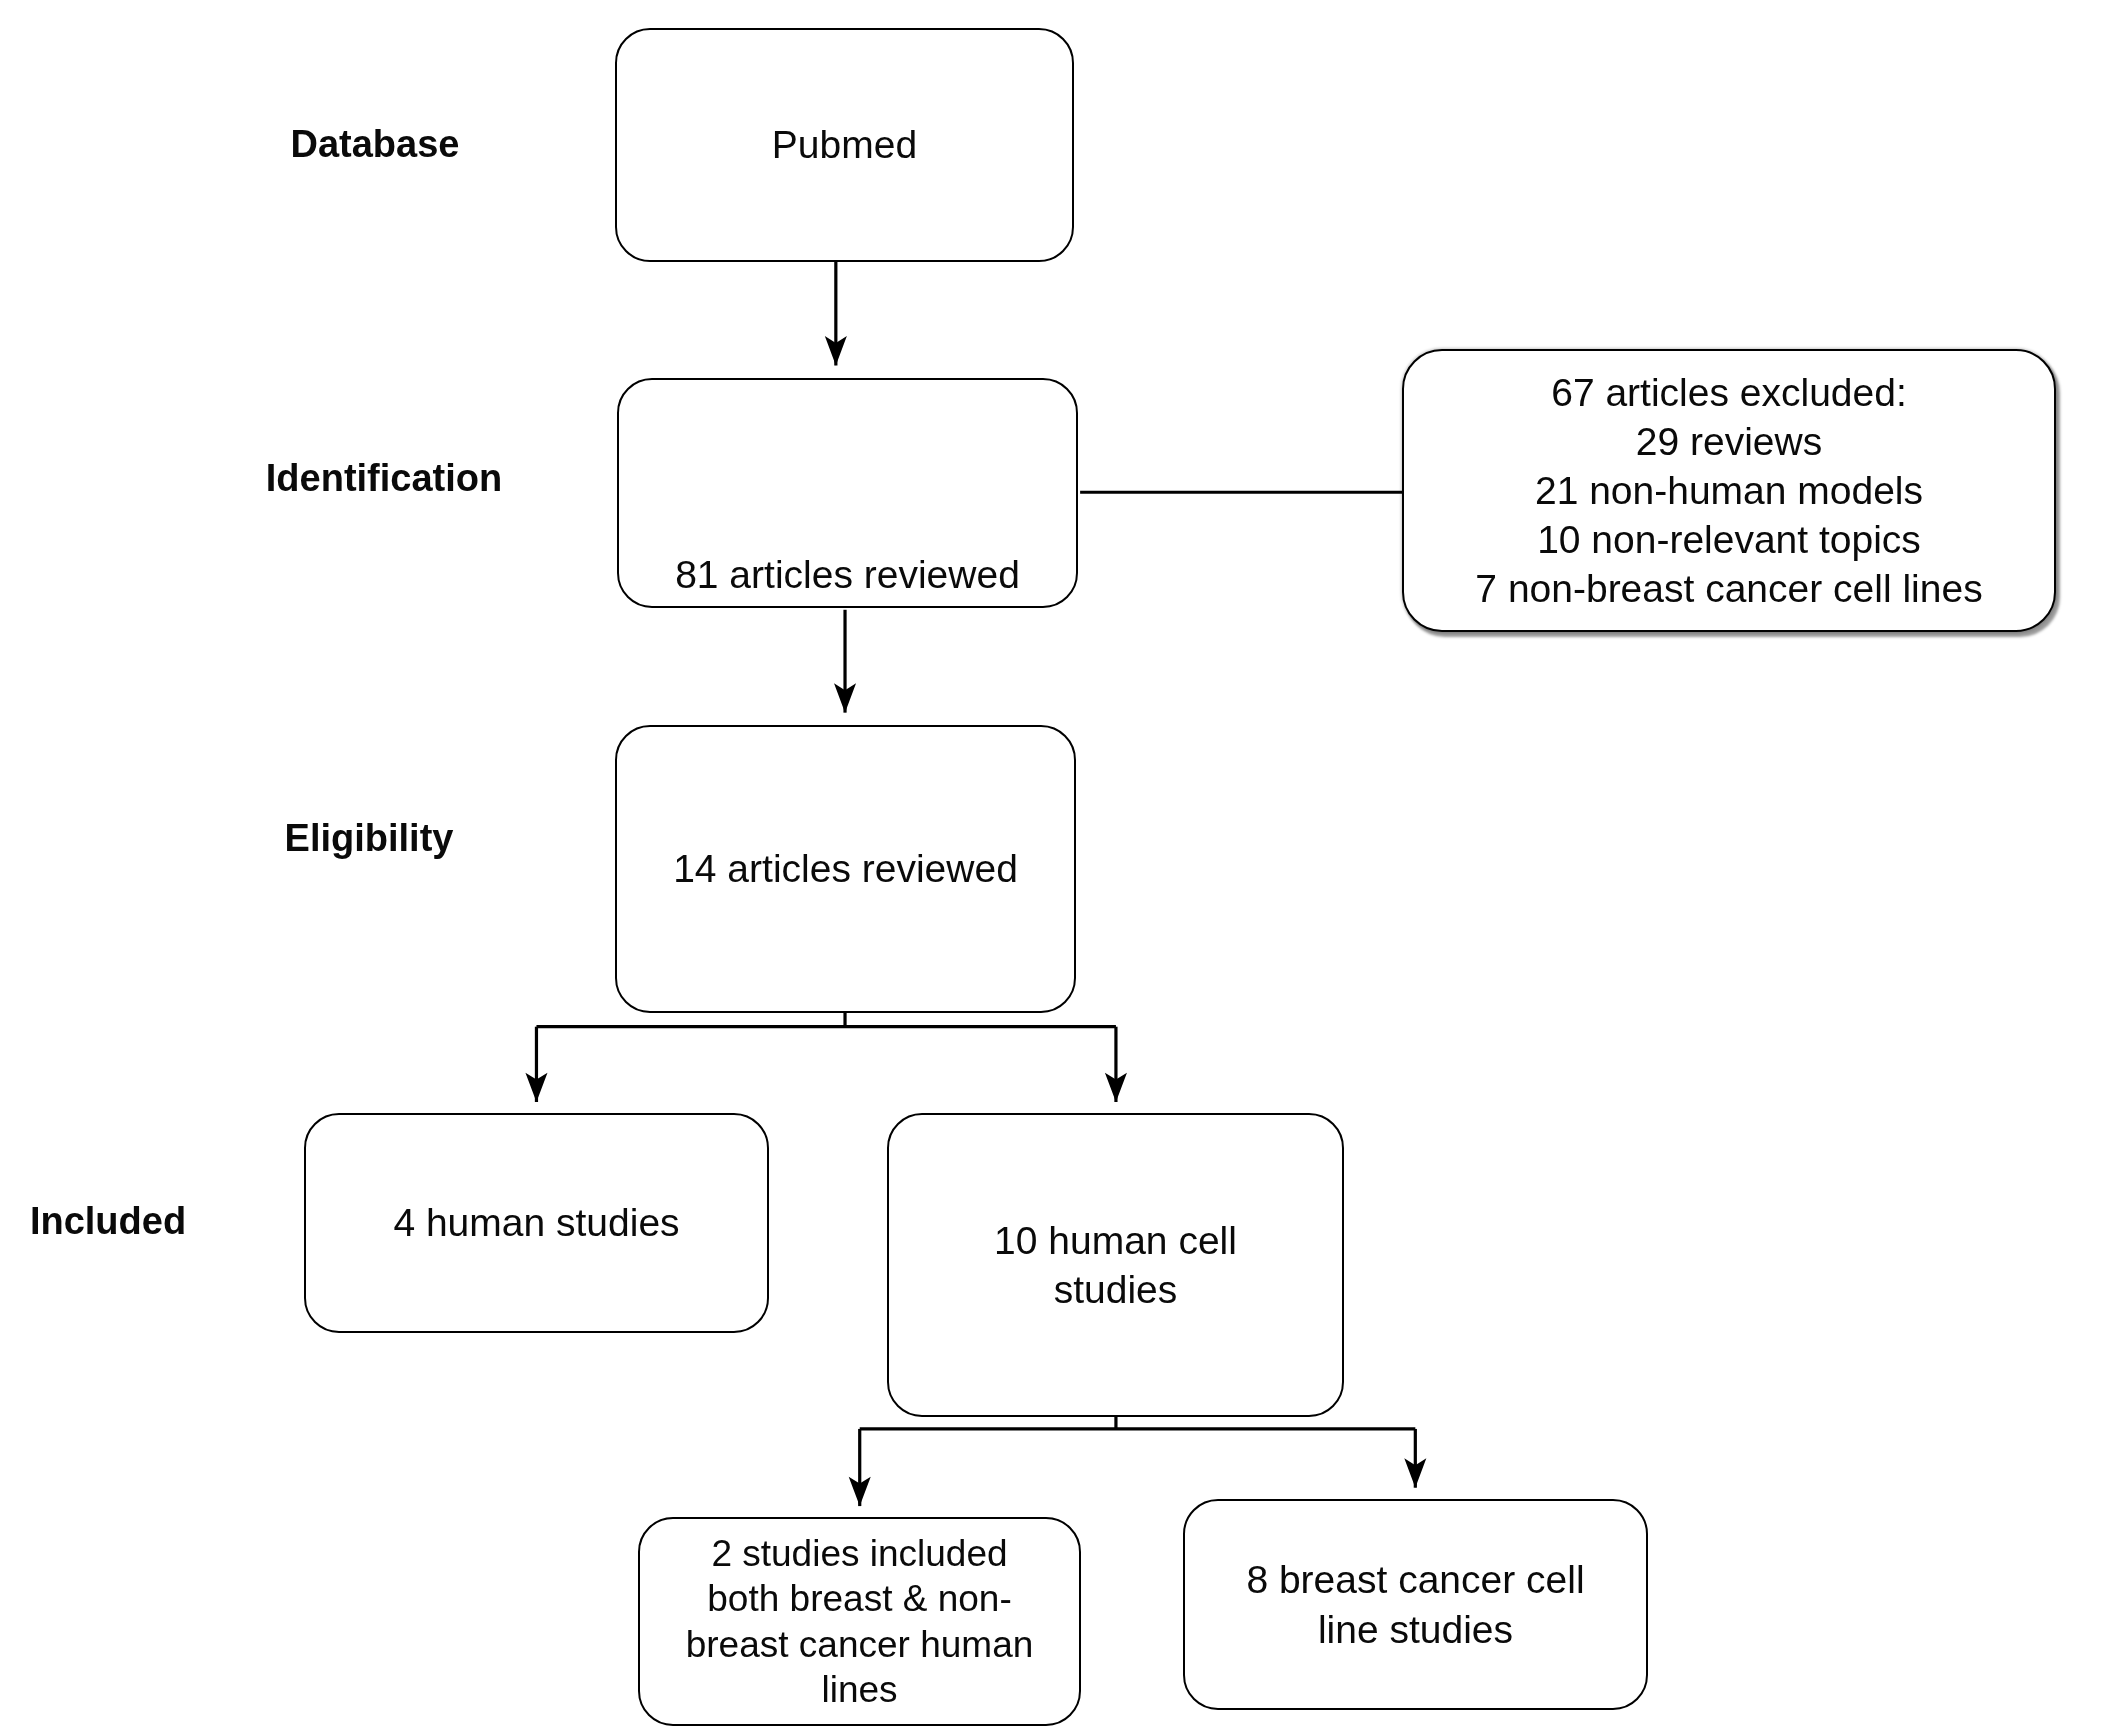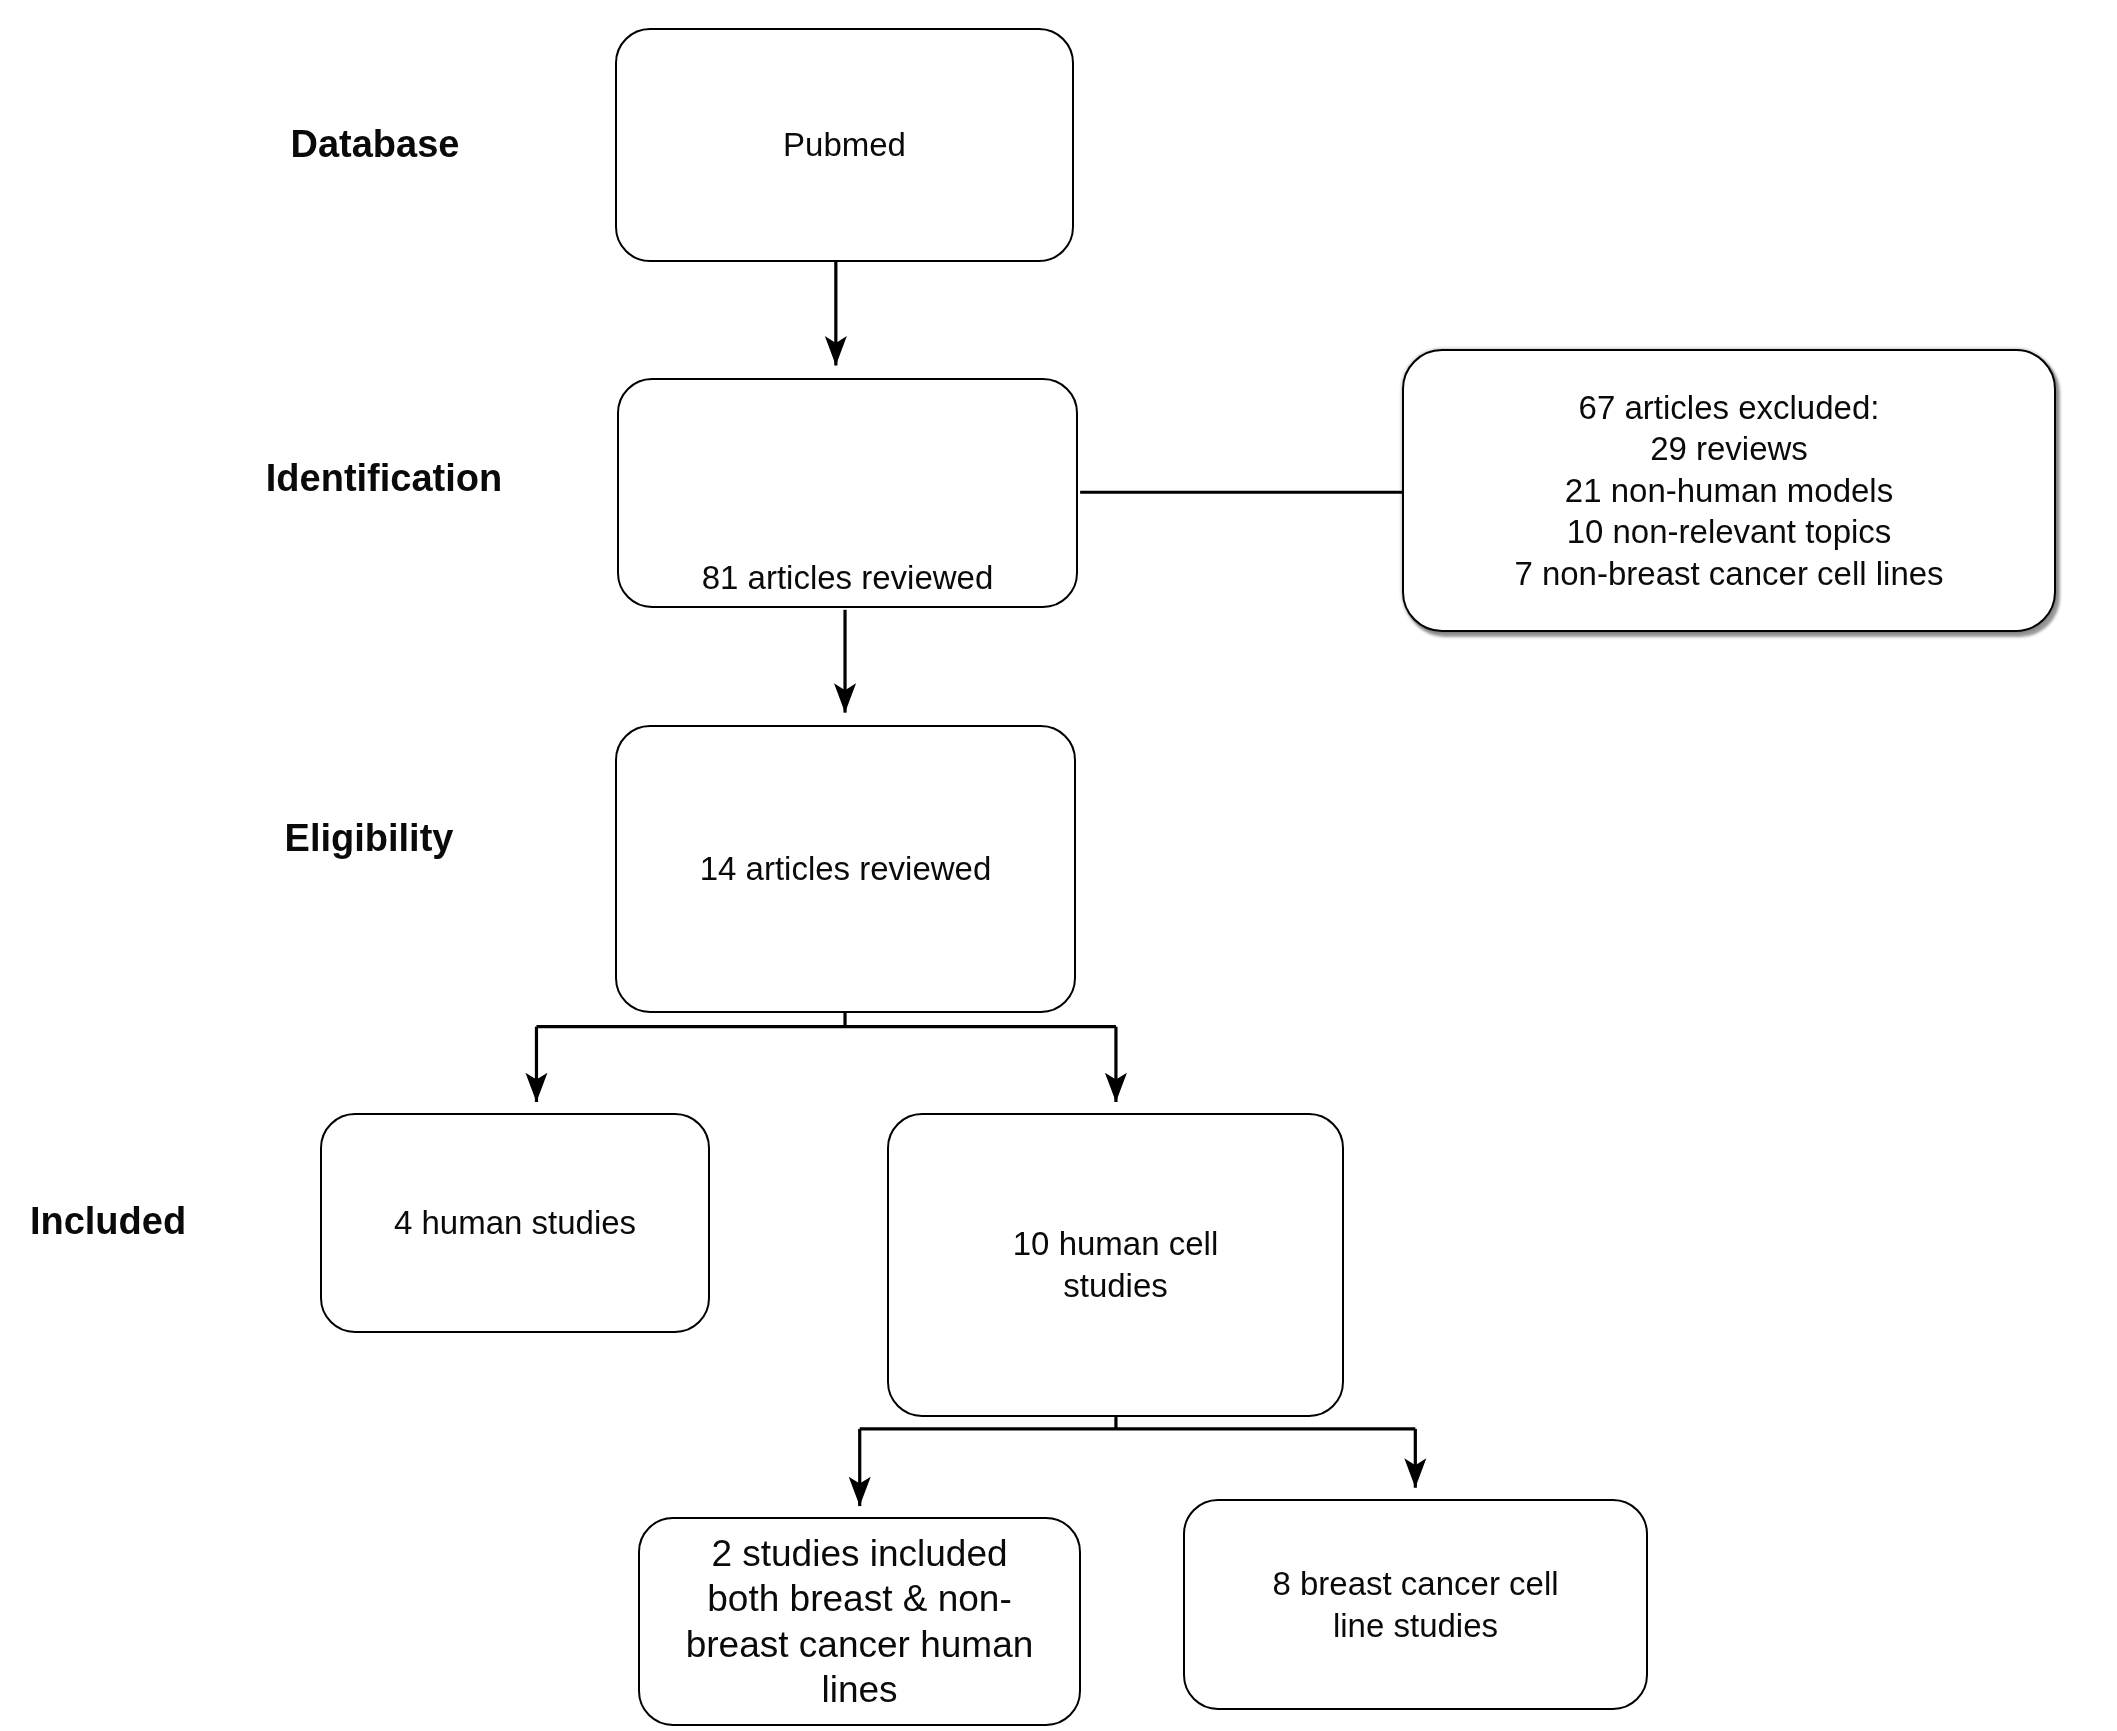--- a/index.html
+++ b/index.html
@@ -37,39 +37,39 @@
     position: absolute;
     box-sizing: border-box;
     background: #ffffff;
     border: 2.8px solid #000000;
     border-radius: 35px;
     display: flex;
     flex-direction: column;
     align-items: center;
     justify-content: center;
     text-align: center;
-    font-size: 33px;
+    font-size: 39px;
     line-height: 1.26;
     padding: 7.3px 16.5px;
   }
   .stage-label {
     position: absolute;
     transform: translate(-50%, -50%);
     font-weight: bold;
     font-size: 38px;
     white-space: nowrap;
   }
   
   #node-pubmed   { left: 615px;  top: 27.5px;   width: 459px; height: 234px; }
   #node-81       { left: 617px;  top: 378px;  width: 461px; height: 230px; justify-content: flex-end; }
   #node-excluded { left: 1402px; top: 349px;  width: 654px; height: 283px;
                    border-radius: 40px;
                    box-shadow: 3.7px 4.6px 2.8px rgba(0,0,0,0.40), 0 0 2.8px 0.9px rgba(0,0,0,0.22); }
   #node-14       { left: 615px;  top: 725px;  width: 461px; height: 288px; }
-  #node-human4   { left: 320px;  top: 1113px; width: 390px; height: 220px; }
+  #node-human4   { left: 304px;  top: 1113px; width: 465px; height: 220px; }
   #node-cell10   { left: 887px;  top: 1113px; width: 457px; height: 304px; }
   #node-both2    { left: 638px;  top: 1517px; width: 443px; height: 209px;
                    font-size: 37px; line-height: 1.23; padding: 5.5px 9.2px; justify-content: center; }
   #node-breast8  { left: 1183px; top: 1499px; width: 465px; height: 211px; }
   
   #lbl-database       { left: 375px; top: 144px; }
   #lbl-identification { left: 384px; top: 478px; }
   #lbl-eligibility    { left: 369px; top: 838px; }
   #lbl-included       { left: 108px; top: 1221px; }
 </style>

